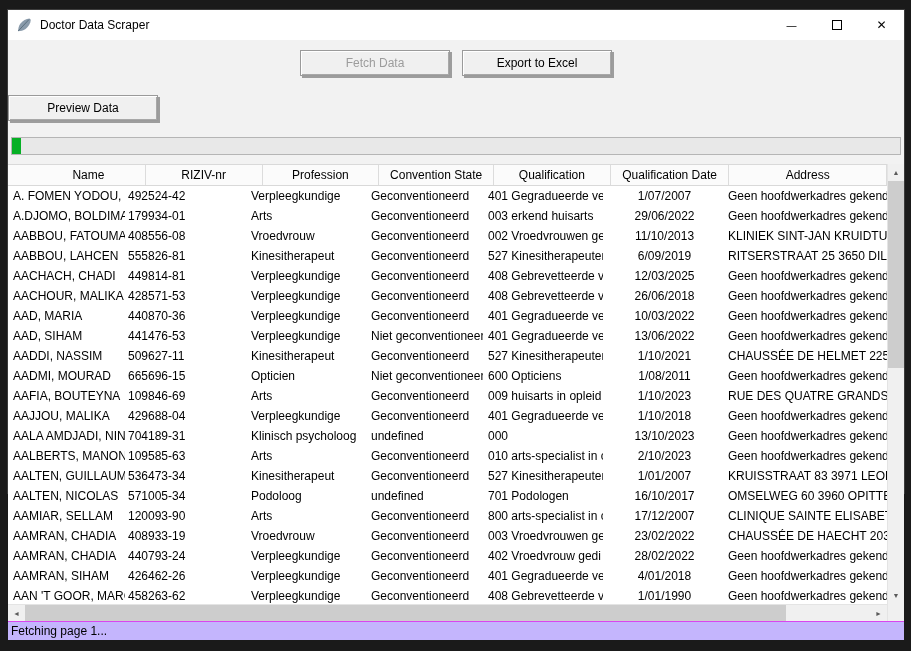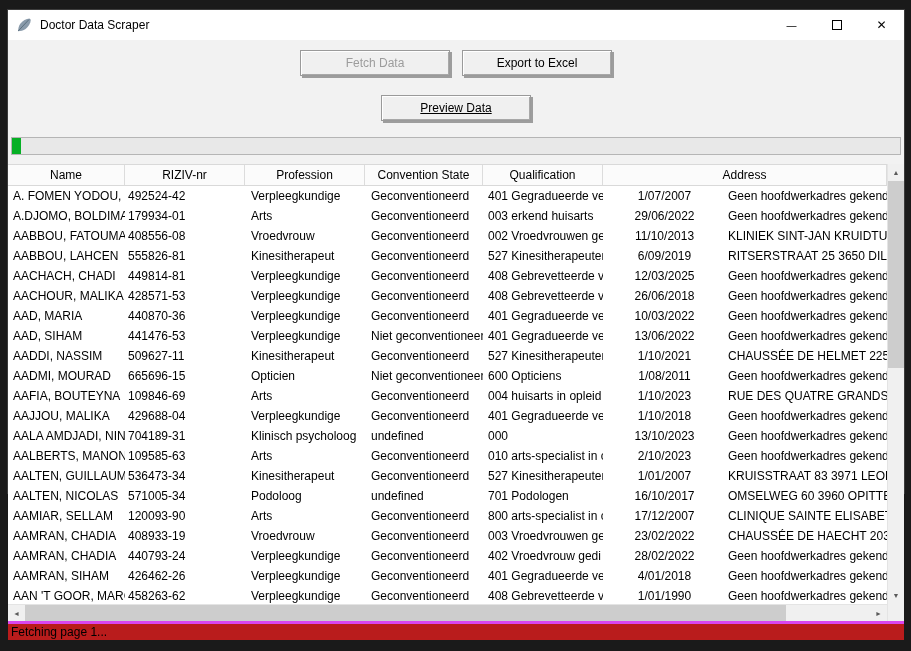--- a/index.html
+++ b/index.html
@@ -25,21 +25,21 @@
   }
   .app-icon { width:16px; height:16px; margin-left:8px; flex:0 0 auto; }
   .title-text { font-size:12px; margin-left:8px; flex:1 1 auto; white-space:nowrap; }
   .caption-btn {
     width:45px; height:30px; display:flex; align-items:center; justify-content:center;
     font-size:12px; color:#000; flex:0 0 auto; cursor:default;
   }
   .max-box { width:10px; height:10px; border:1px solid #000; display:block; }
   
   .toolbar-row1 { margin-top:10px; display:flex; justify-content:center; gap:12px; flex:0 0 auto; }
-  .toolbar-row2 { margin-top:19px; display:flex; justify-content:center; flex:0 0 auto;text-decoration:underline; }
+  .toolbar-row2 { margin-top:19px; display:flex; justify-content:flex-start; flex:0 0 auto; }
   .btn {
     width:150px; height:26px;
     background:#f0f0f0;
     border:1px solid #9a9a9a;
     box-shadow: inset 1px 1px 0 #ffffff, inset -1px -1px 0 #a8a8a8, 2px 2px 0 rgba(0,0,0,0.35);
     font-size:12px; color:#000;
     display:flex; align-items:center; justify-content:center;
     white-space:nowrap;
   }
   .btn.disabled { color:#9c9c9c; }
@@ -48,21 +48,21 @@
     margin:16px 3px 0 3px; height:18px;
     border:1px solid #b5b5b5; background:#e8e8e8;
     position:relative; flex:0 0 auto; overflow:hidden;
   }
   .progress-fill { position:absolute; left:0; top:0; bottom:0; background:#06b025; }
   
   .table-wrap { margin-top:9px; height:457px; display:flex; background:#ffffff; flex:0 0 auto; overflow:hidden; }
   .grid { flex:1 1 auto; display:flex; flex-direction:column; overflow:hidden; }
   .thead {
     display:flex; height:22px; flex:0 0 auto;
-    background:#fbfbfb; border-top:1px solid #d9d9d9; border-bottom:1px solid #d9d9d9;
+    background:#fbfbfb; border-top:1px solid #d9d9d9; border-bottom:1px solid #d9d9d9;padding-left:24px;
   }
   .th {
     display:flex; align-items:center; justify-content:center;
     font-size:12px; border-right:1px solid #dcdcdc; overflow:hidden; white-space:nowrap;
   }
   .tbody { flex:1 1 auto; overflow:hidden; background:#ffffff; }
   .tr { display:flex; height:20px; align-items:center; }
   .td {
     font-size:12px; white-space:nowrap; overflow:hidden;
     padding:0 3px; flex:0 0 auto;
@@ -86,22 +86,22 @@
   .harrow { width:17px; height:100%; display:flex; align-items:center; justify-content:center; font-size:7px; color:#5a5a5a; flex:0 0 auto; }
   .htrack { flex:1 1 auto; position:relative; }
   .hthumb { position:absolute; left:0; top:0; bottom:0; width:90%; background:#cdcdcd; }
   .vscroll { width:17px; flex:0 0 auto; background:#f0f0f0; display:flex; flex-direction:column; border-left:1px solid #e4e4e4; }
   .varrow { height:17px; display:flex; align-items:center; justify-content:center; font-size:7px; color:#5a5a5a; flex:0 0 auto; }
   .vtrack { flex:1 1 auto; position:relative; }
   .vthumb { position:absolute; left:0; right:0; top:0; height:46%; background:#cdcdcd; }
   .vcorner { height:17px; background:#f0f0f0; flex:0 0 auto; }
   
   .statusbar {
-    height:19px; flex:0 0 auto; background:#b91c1c;
-    border-top:3px solid #d946ef;
+    height:19px; flex:0 0 auto; background:#c4b5fd;
+    border-top:1px solid #d946ef;
     display:flex; align-items:center;
     font-size:12px; padding-left:3px; white-space:nowrap;
   }
 </style>
 </head>
 <body>
 
 <div class="window">
 
   <div class="titlebar">
@@ -134,20 +134,21 @@
   </div>
 
   <div class="table-wrap">
     <div class="grid">
       <div class="thead">
         <div class="th c0">Name</div>
         <div class="th c1">RIZIV-nr</div>
         <div class="th c2">Profession</div>
         <div class="th c3">Convention State</div>
         <div class="th c4">Qualification</div>
+        <div class="th c5">Qualification Date</div>
         <div class="th c6">Address</div>
       </div>
       <div class="tbody">
 
           <div class="tr">
             <div class="td c0">A. FOMEN YODOU, M</div>
             <div class="td c1">492524-42</div>
             <div class="td c2">Verpleegkundige</div>
             <div class="td c3">Geconventioneerd</div>
             <div class="td c4">401  Gegradueerde ve</div>
@@ -243,21 +244,21 @@
             <div class="td c4">600 Opticiens</div>
             <div class="td c5">1/08/2011</div>
             <div class="td c6">Geen hoofdwerkadres gekend</div>
           </div>
 
           <div class="tr">
             <div class="td c0">AAFIA, BOUTEYNA</div>
             <div class="td c1">109846-69</div>
             <div class="td c2">Arts</div>
             <div class="td c3">Geconventioneerd</div>
-            <div class="td c4">004 huisarts in opleid</div>
+            <div class="td c4">009 huisarts in opleid</div>
             <div class="td c5">1/10/2023</div>
             <div class="td c6">RUE DES QUATRE GRANDS 10</div>
           </div>
 
           <div class="tr">
             <div class="td c0">AAJJOU, MALIKA</div>
             <div class="td c1">429688-04</div>
             <div class="td c2">Verpleegkundige</div>
             <div class="td c3">Geconventioneerd</div>
             <div class="td c4">401  Gegradueerde ve</div>

